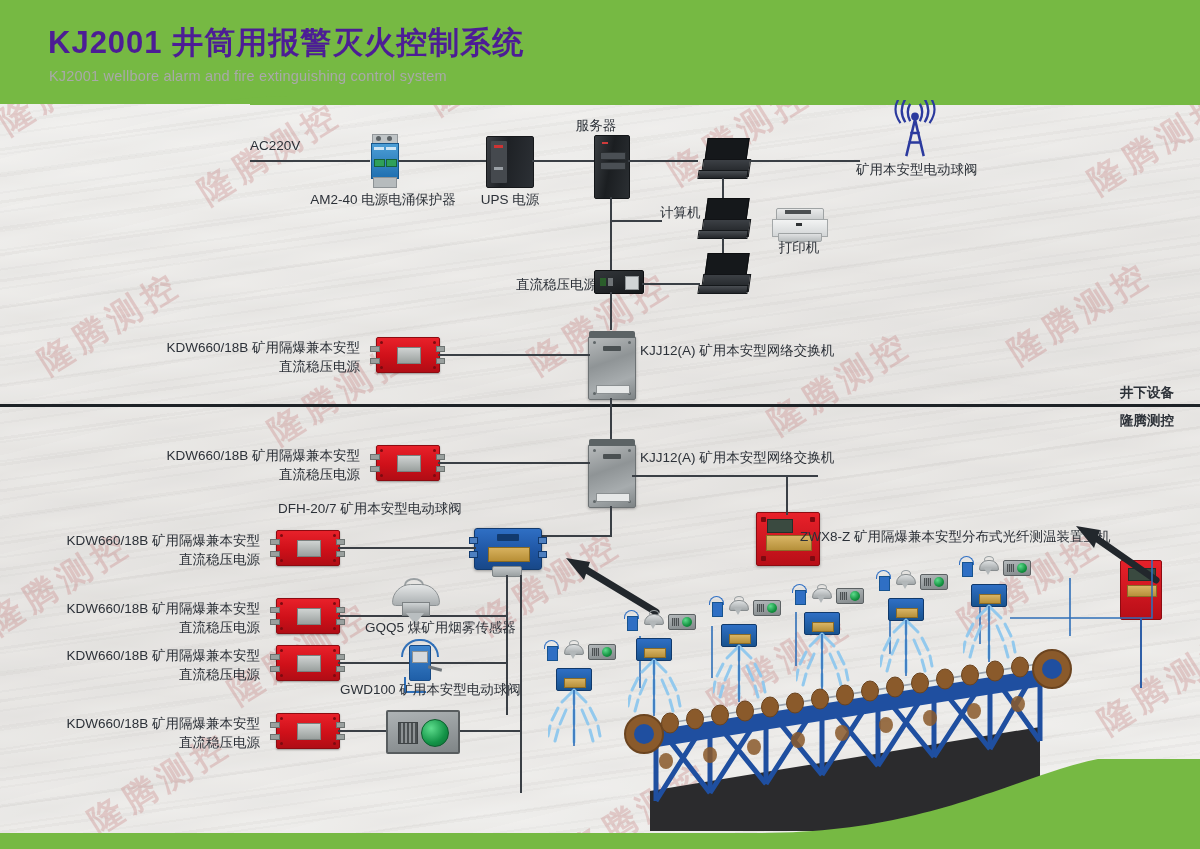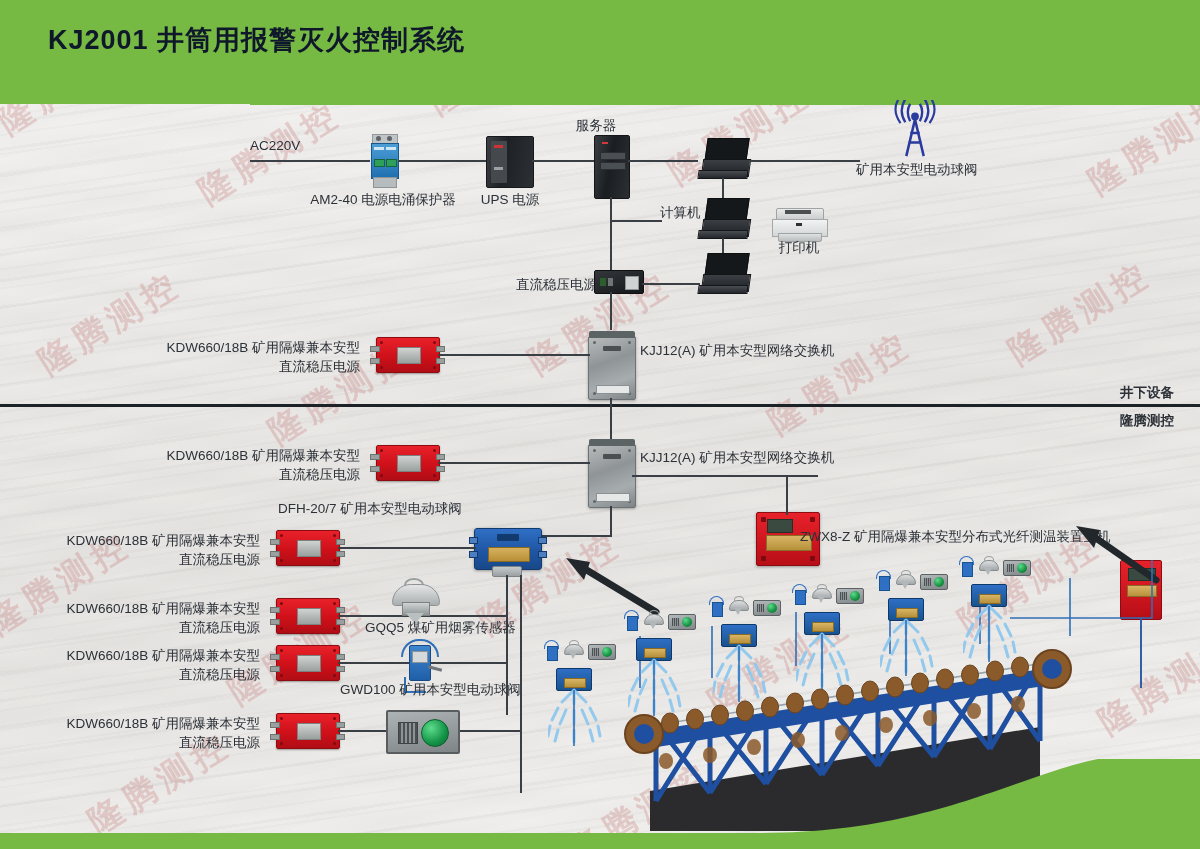--- a/index.html
+++ b/index.html
@@ -25,21 +25,21 @@
 
   
   .wm{position:absolute;inset:0;overflow:hidden;pointer-events:none;}
   .wmk{position:absolute;color:rgba(196,120,120,.30);font-size:34px;font-weight:700;
        transform:rotate(-32deg);white-space:nowrap;letter-spacing:6px;
        font-family:"DejaVu Sans",sans-serif;}
 
   
   .header{position:absolute;left:0;top:0;width:1200px;height:104px;background:#76b943;overflow:hidden;}
   .header-curve{position:absolute;left:0;top:0;width:1200px;height:132px;}
-  .title{position:absolute;left:48px;top:22px;font-size:27px;font-weight:700;color:#0f172a;letter-spacing:1px;}
+  .title{position:absolute;left:48px;top:22px;font-size:31px;font-weight:700;color:#4c1d95;letter-spacing:1px;}
   .subtitle{position:absolute;left:49px;top:68px;font-size:14.5px;color:#a9a9a9;letter-spacing:.2px;}
   .hline{position:absolute;left:250px;top:102px;width:950px;height:3px;background:#76b943;}
 
   
   .footer-curve{position:absolute;left:0;bottom:0;width:1200px;height:90px;}
 
   
   .lbl{position:absolute;color:#2c3138;font-size:13.5px;line-height:19px;white-space:nowrap;}
   .lbl.r{text-align:right;}
   .lbl.c{text-align:center;}
@@ -212,20 +212,21 @@
     <div class="wmk" style="left:1090px;top:660px;">隆腾测控</div>
     <div class="wmk" style="left:80px;top:760px;">隆腾测控</div>
     <div class="wmk" style="left:560px;top:790px;">隆腾测控</div>
   </div>
 
   <div class="header">
     <svg class="header-curve" viewBox="0 0 1200 132" preserveAspectRatio="none">
       <path d="M0,0 L1200,0 L1200,96 L300,96 C200,96 150,118 120,132 L0,132 Z" fill="#76b943"></path>
     </svg>
     <div class="title">KJ2001 井筒用报警灭火控制系统</div>
+    <div class="subtitle">KJ2001 wellbore alarm and fire extinguishing control system</div>
   </div>
   <div class="hline"></div>
 
   <div class="lbl" style="left:250px;top:136px;">AC220V</div>
   <div class="ln lnh" style="left:250px;top:160px;width:120px;"></div>
 
   <div class="spd" style="left:370px;top:134px;">
     <div class="hat"></div>
     <div class="hole" style="left:6px;"></div>
     <div class="hole" style="left:17px;"></div>

